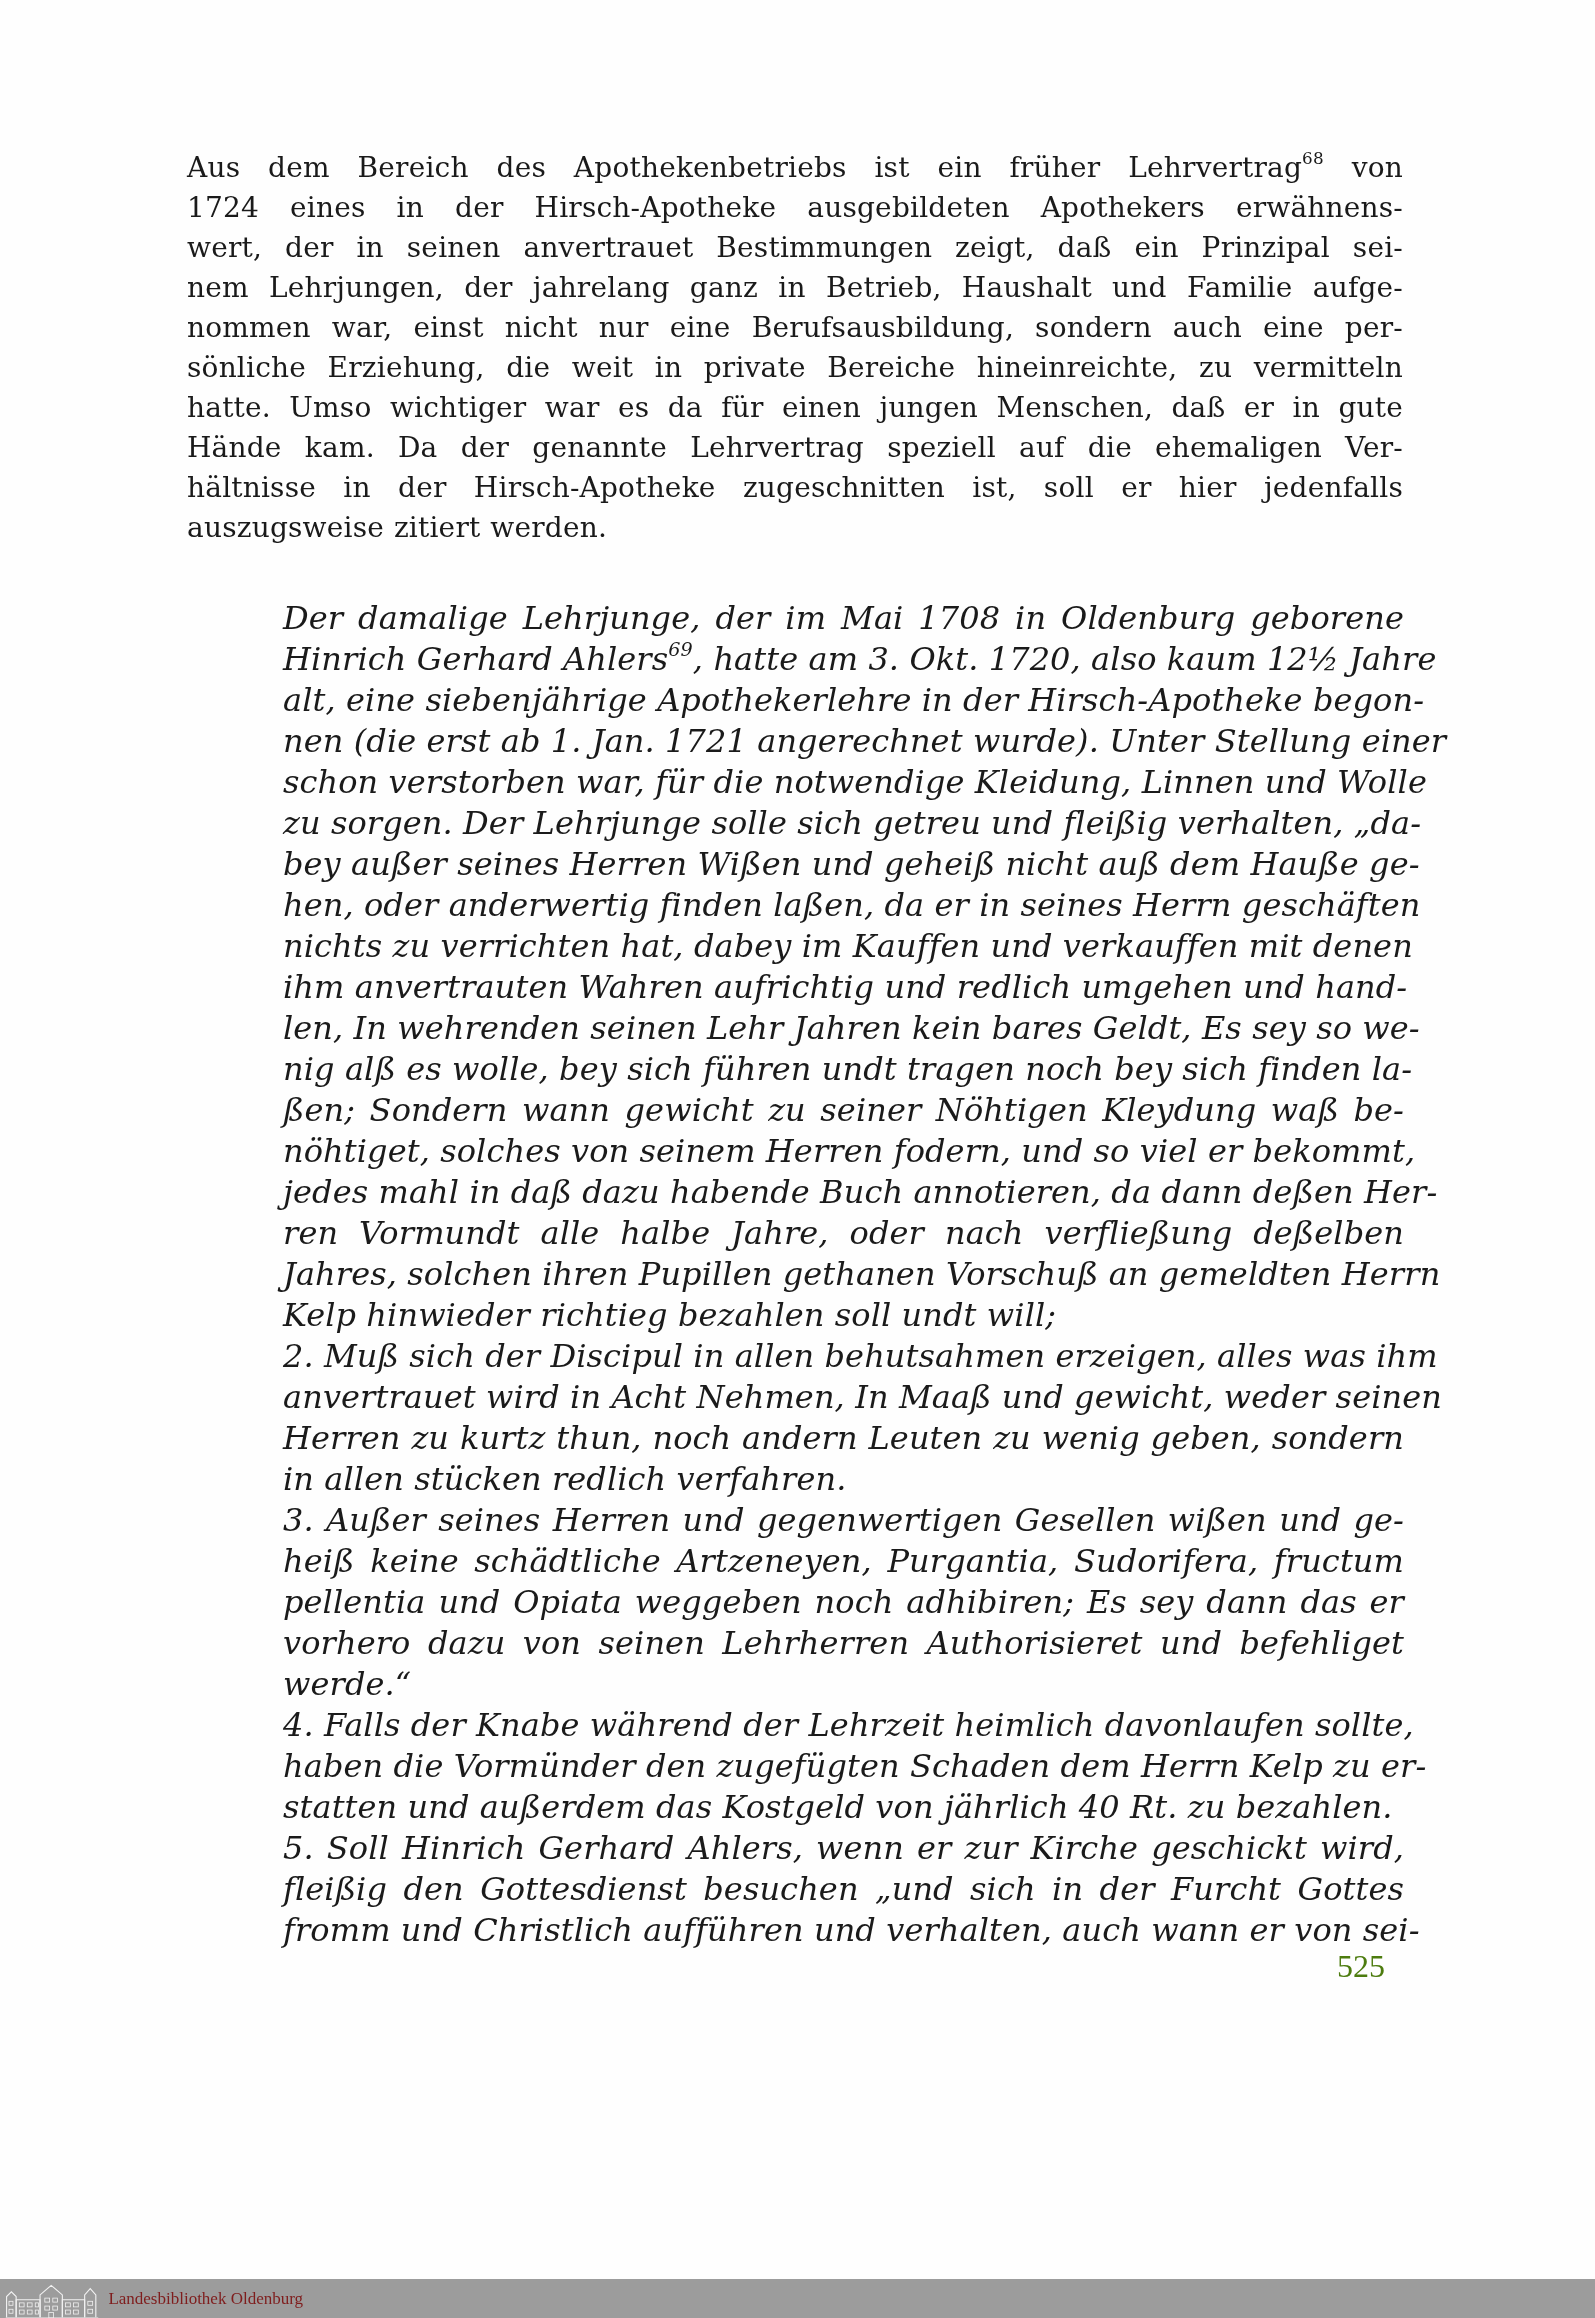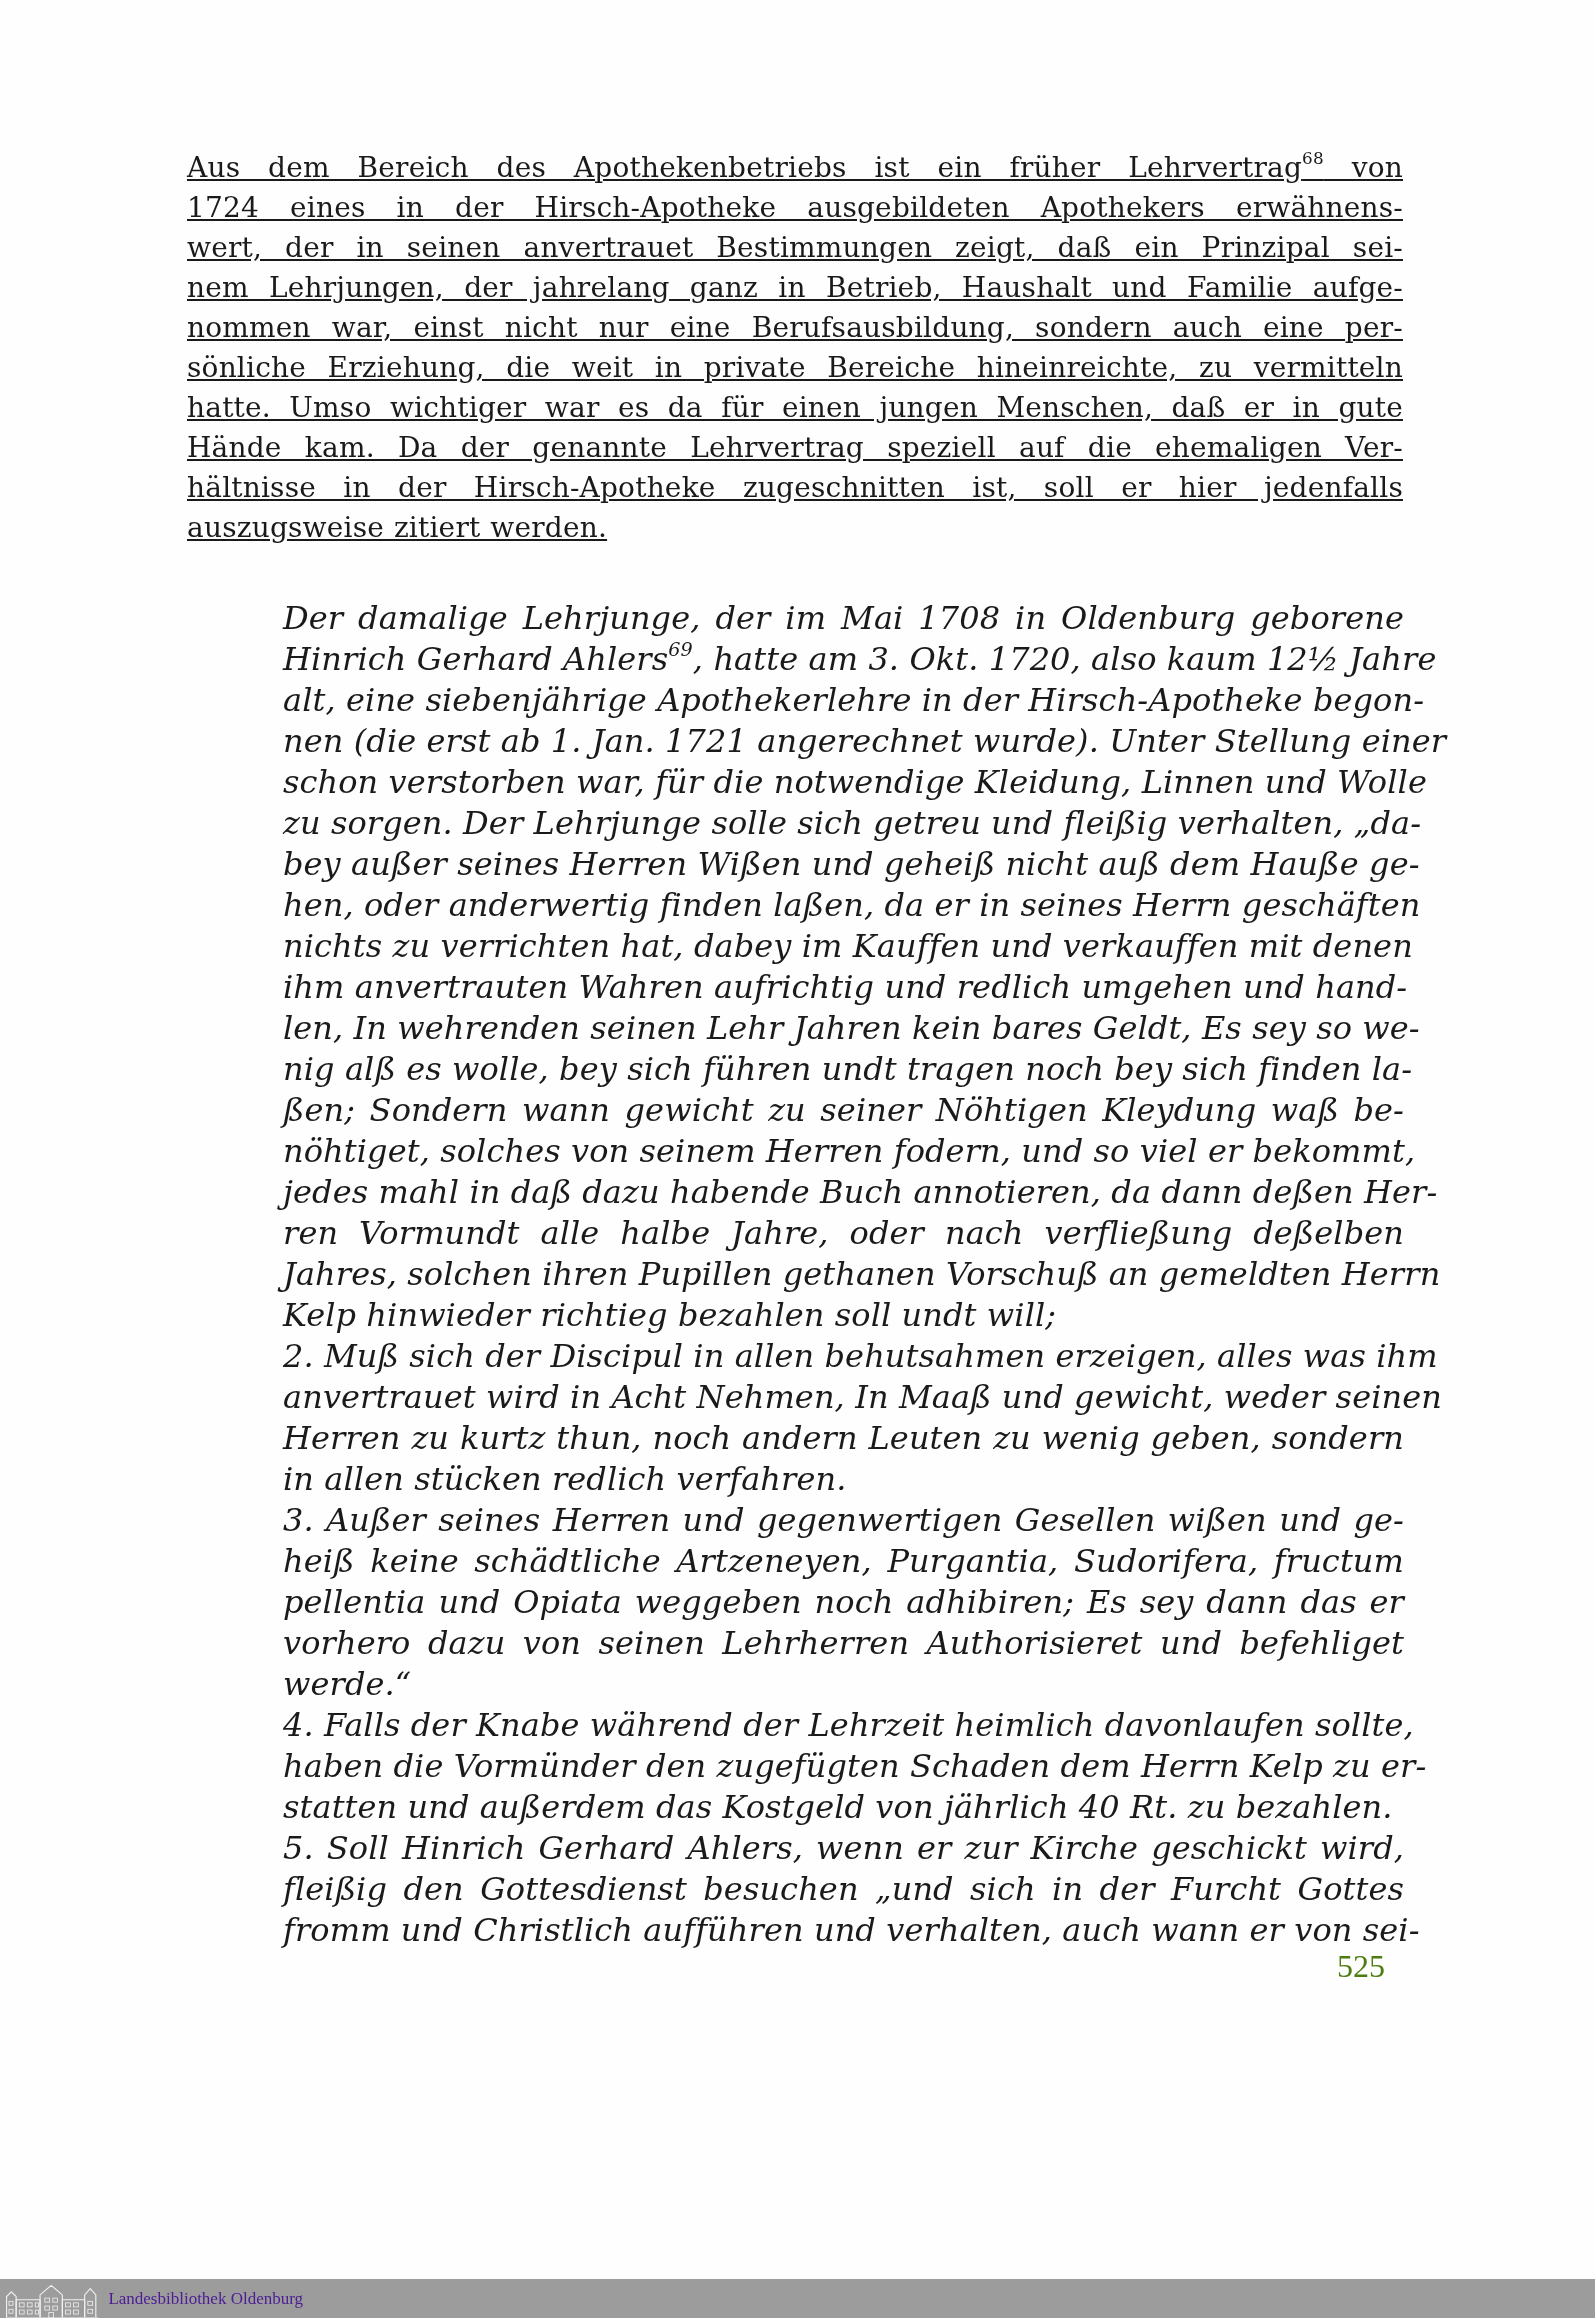--- a/index.html
+++ b/index.html
@@ -6,42 +6,42 @@
   body {
     width: 1595px; height: 2319px; position: relative; overflow: hidden;
     background: #ffffff;
     font-family: "DejaVu Serif", "Liberation Serif", serif;
     color: #1a1a1a;
   }
   .page { position: absolute; left: 0; top: 0; width: 1595px; height: 2279px; background: #fefefe; }
   .body-para {
     position: absolute; left: 187px; top: 148px; width: 1216px;
     font-size: 28px; line-height: 40px; text-align: justify;
-    letter-spacing: 0.2px; word-spacing: 0.8px; text-decoration: underline;
+    letter-spacing: 0.2px; word-spacing: 0.8px;
   }
   .body-para .line, .quote .line { display: block; text-align: justify; text-align-last: justify; white-space: nowrap; height: 40px; }
   .body-para .line.last, .quote .line.last { text-align-last: left; }
   sup { font-size: 0.6em; vertical-align: 0.75em; line-height: 0; }
   .quote {
     position: absolute; left: 283px; top: 598px; width: 1121px;
     font-size: 32px; line-height: 40px; font-style: italic;
     letter-spacing: 0.1px;
   }
   .quote .line { height: 41px; }
   .page-number {
     position: absolute; left: 1337px; top: 1948px;
     font-family: Liberation Serif, serif; font-size: 32px; color: #4d7c0f;
   }
   .footer {
     position: absolute; left: 0; top: 2279px; width: 1595px; height: 40px;
     background: #9c9c9c; display: flex; align-items: center;
   }
   .footer-logo { width: 94px; height: 37px; margin-left: 4.8px; margin-top: 3.2px; }
   .footer-text {
-    margin-left: 9.6px; color: #4c1d95; font-family: "Liberation Serif", serif; font-size: 17px;
+    margin-left: 9.6px; color: #7f1d1d; font-family: "Liberation Serif", serif; font-size: 17px;
   }
 </style>
 </head>
 <body>
 
 <div class="page">
   <div class="body-para" id="body-para">
       <span class="line"><span>Aus dem Bereich des Apothekenbetriebs ist ein früher Lehrvertrag</span><sup>68</sup><span> von</span></span>
       <span class="line"><span>1724 eines in der Hirsch-Apotheke ausgebildeten Apothekers erwähnens-</span></span>
       <span class="line"><span>wert, der in seinen anvertrauet Bestimmungen zeigt, daß ein Prinzipal sei-</span></span>

